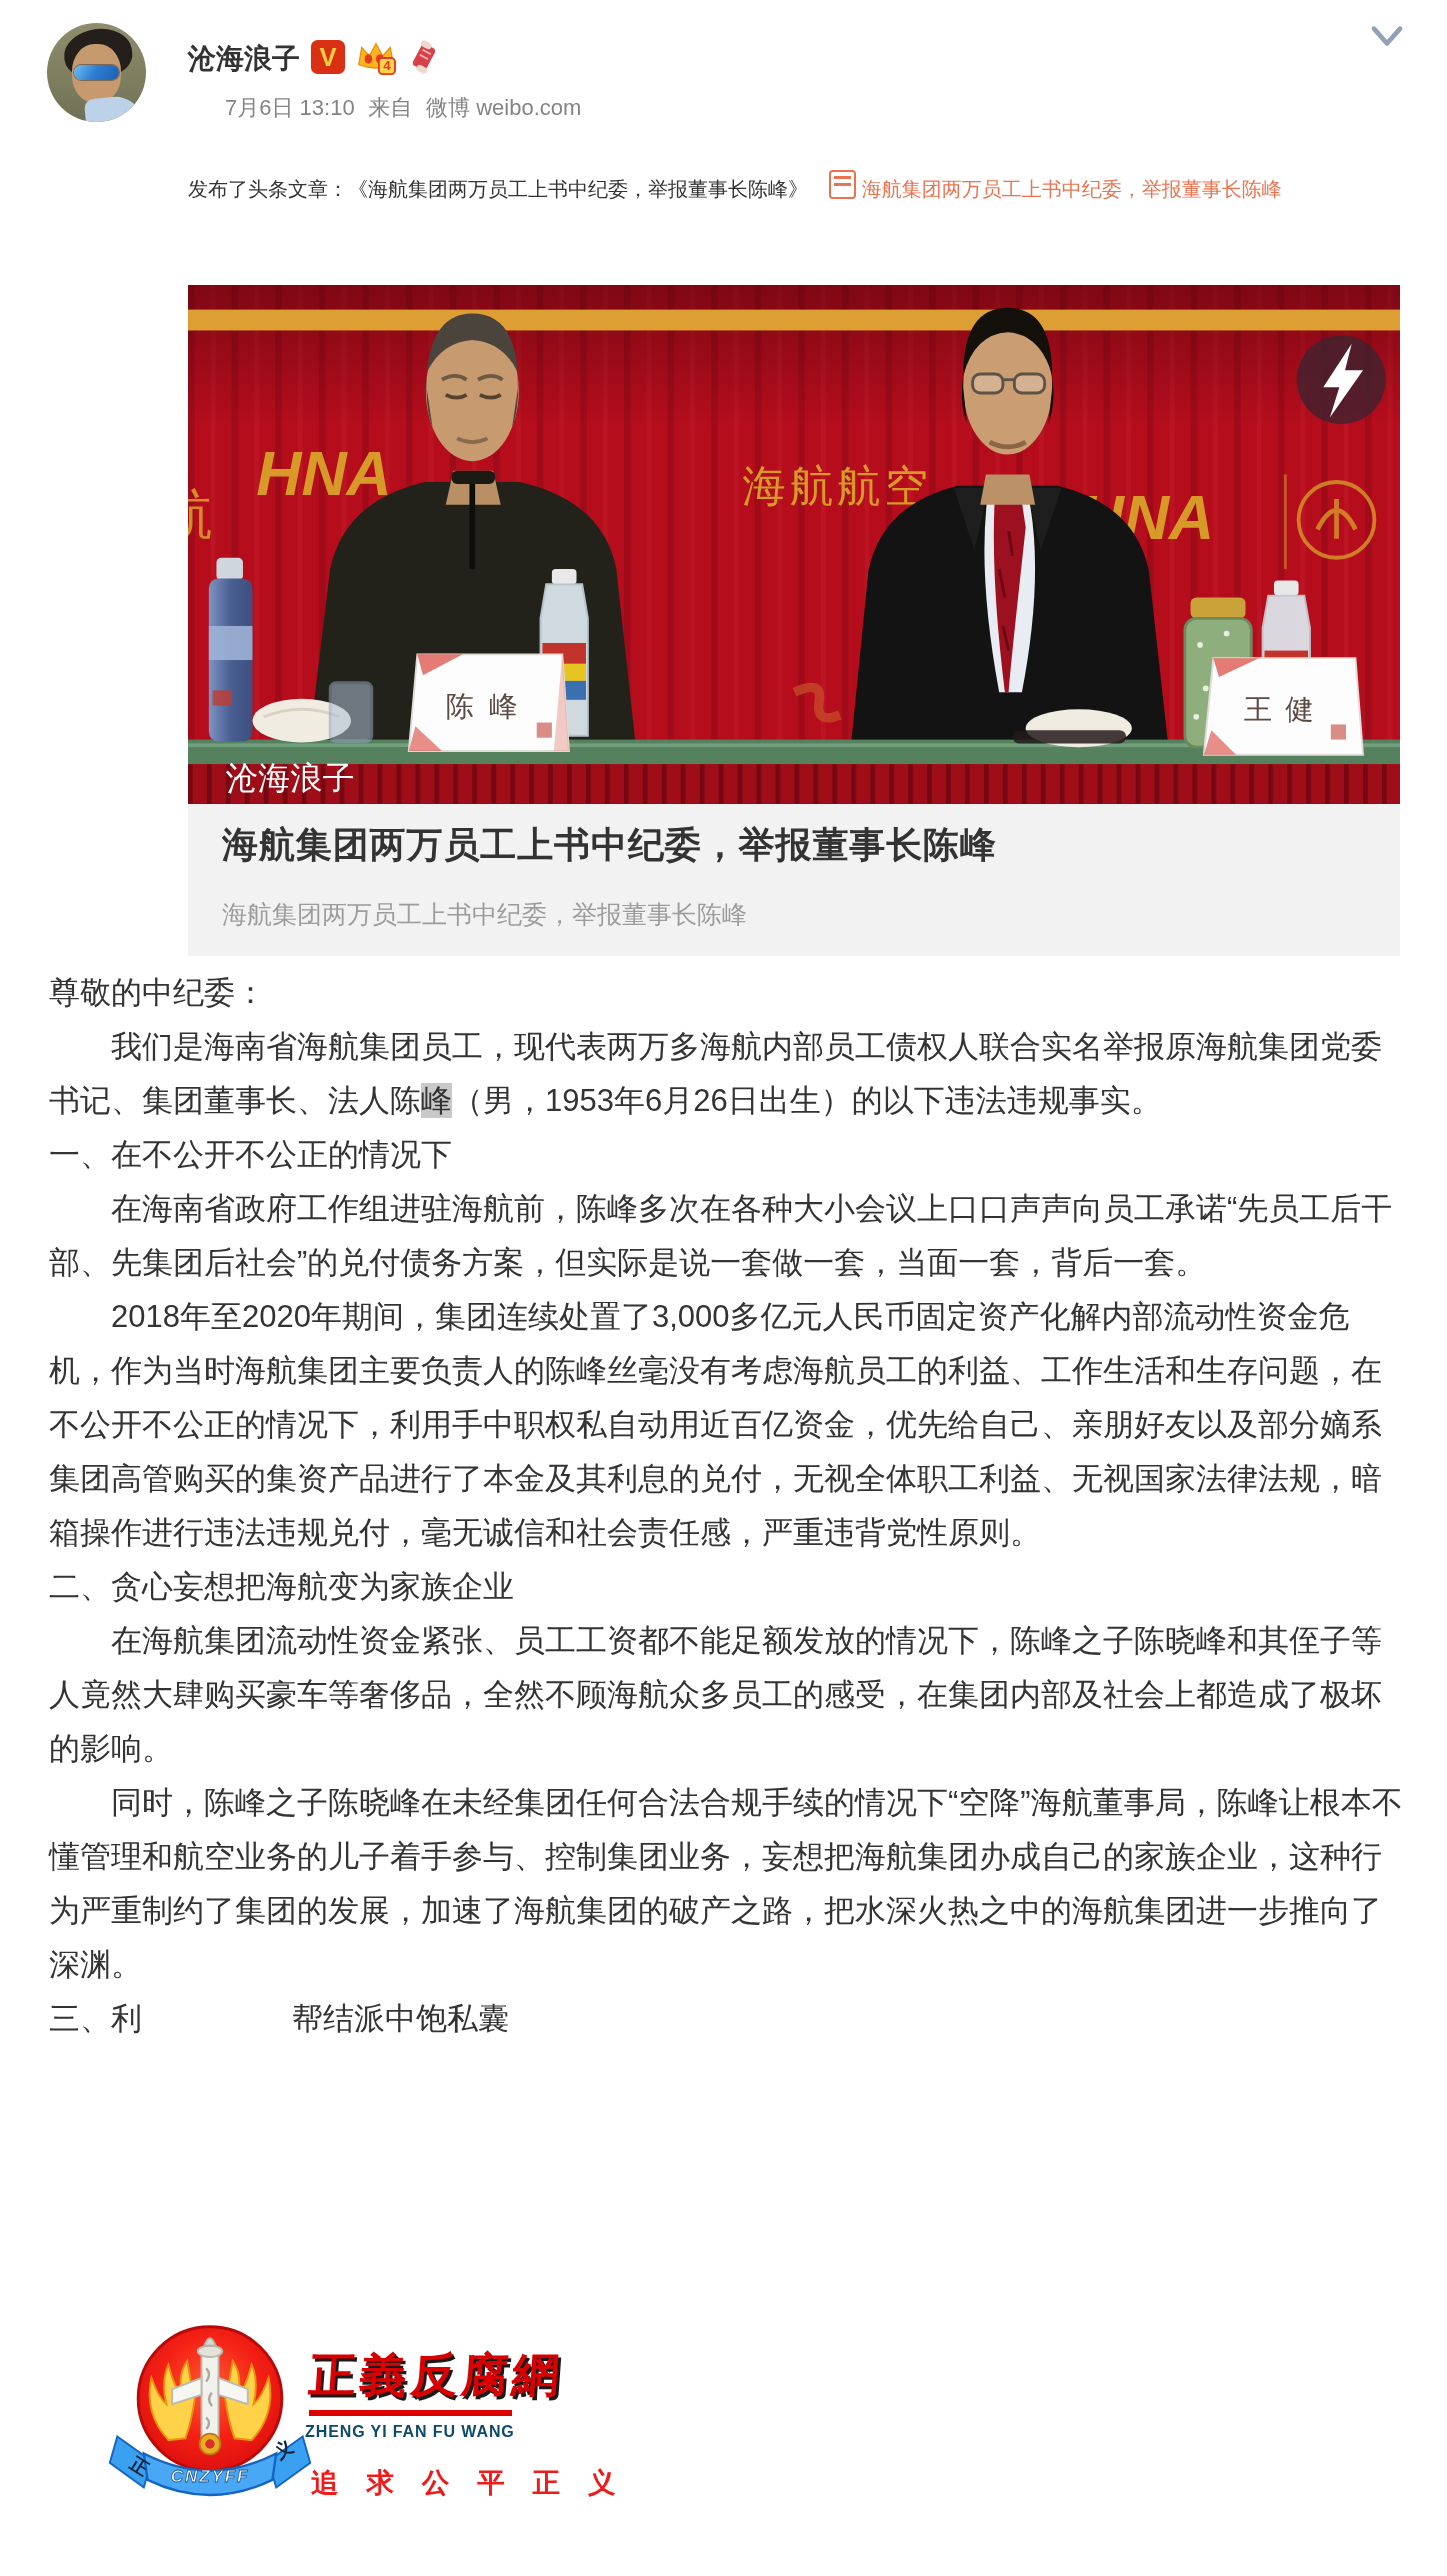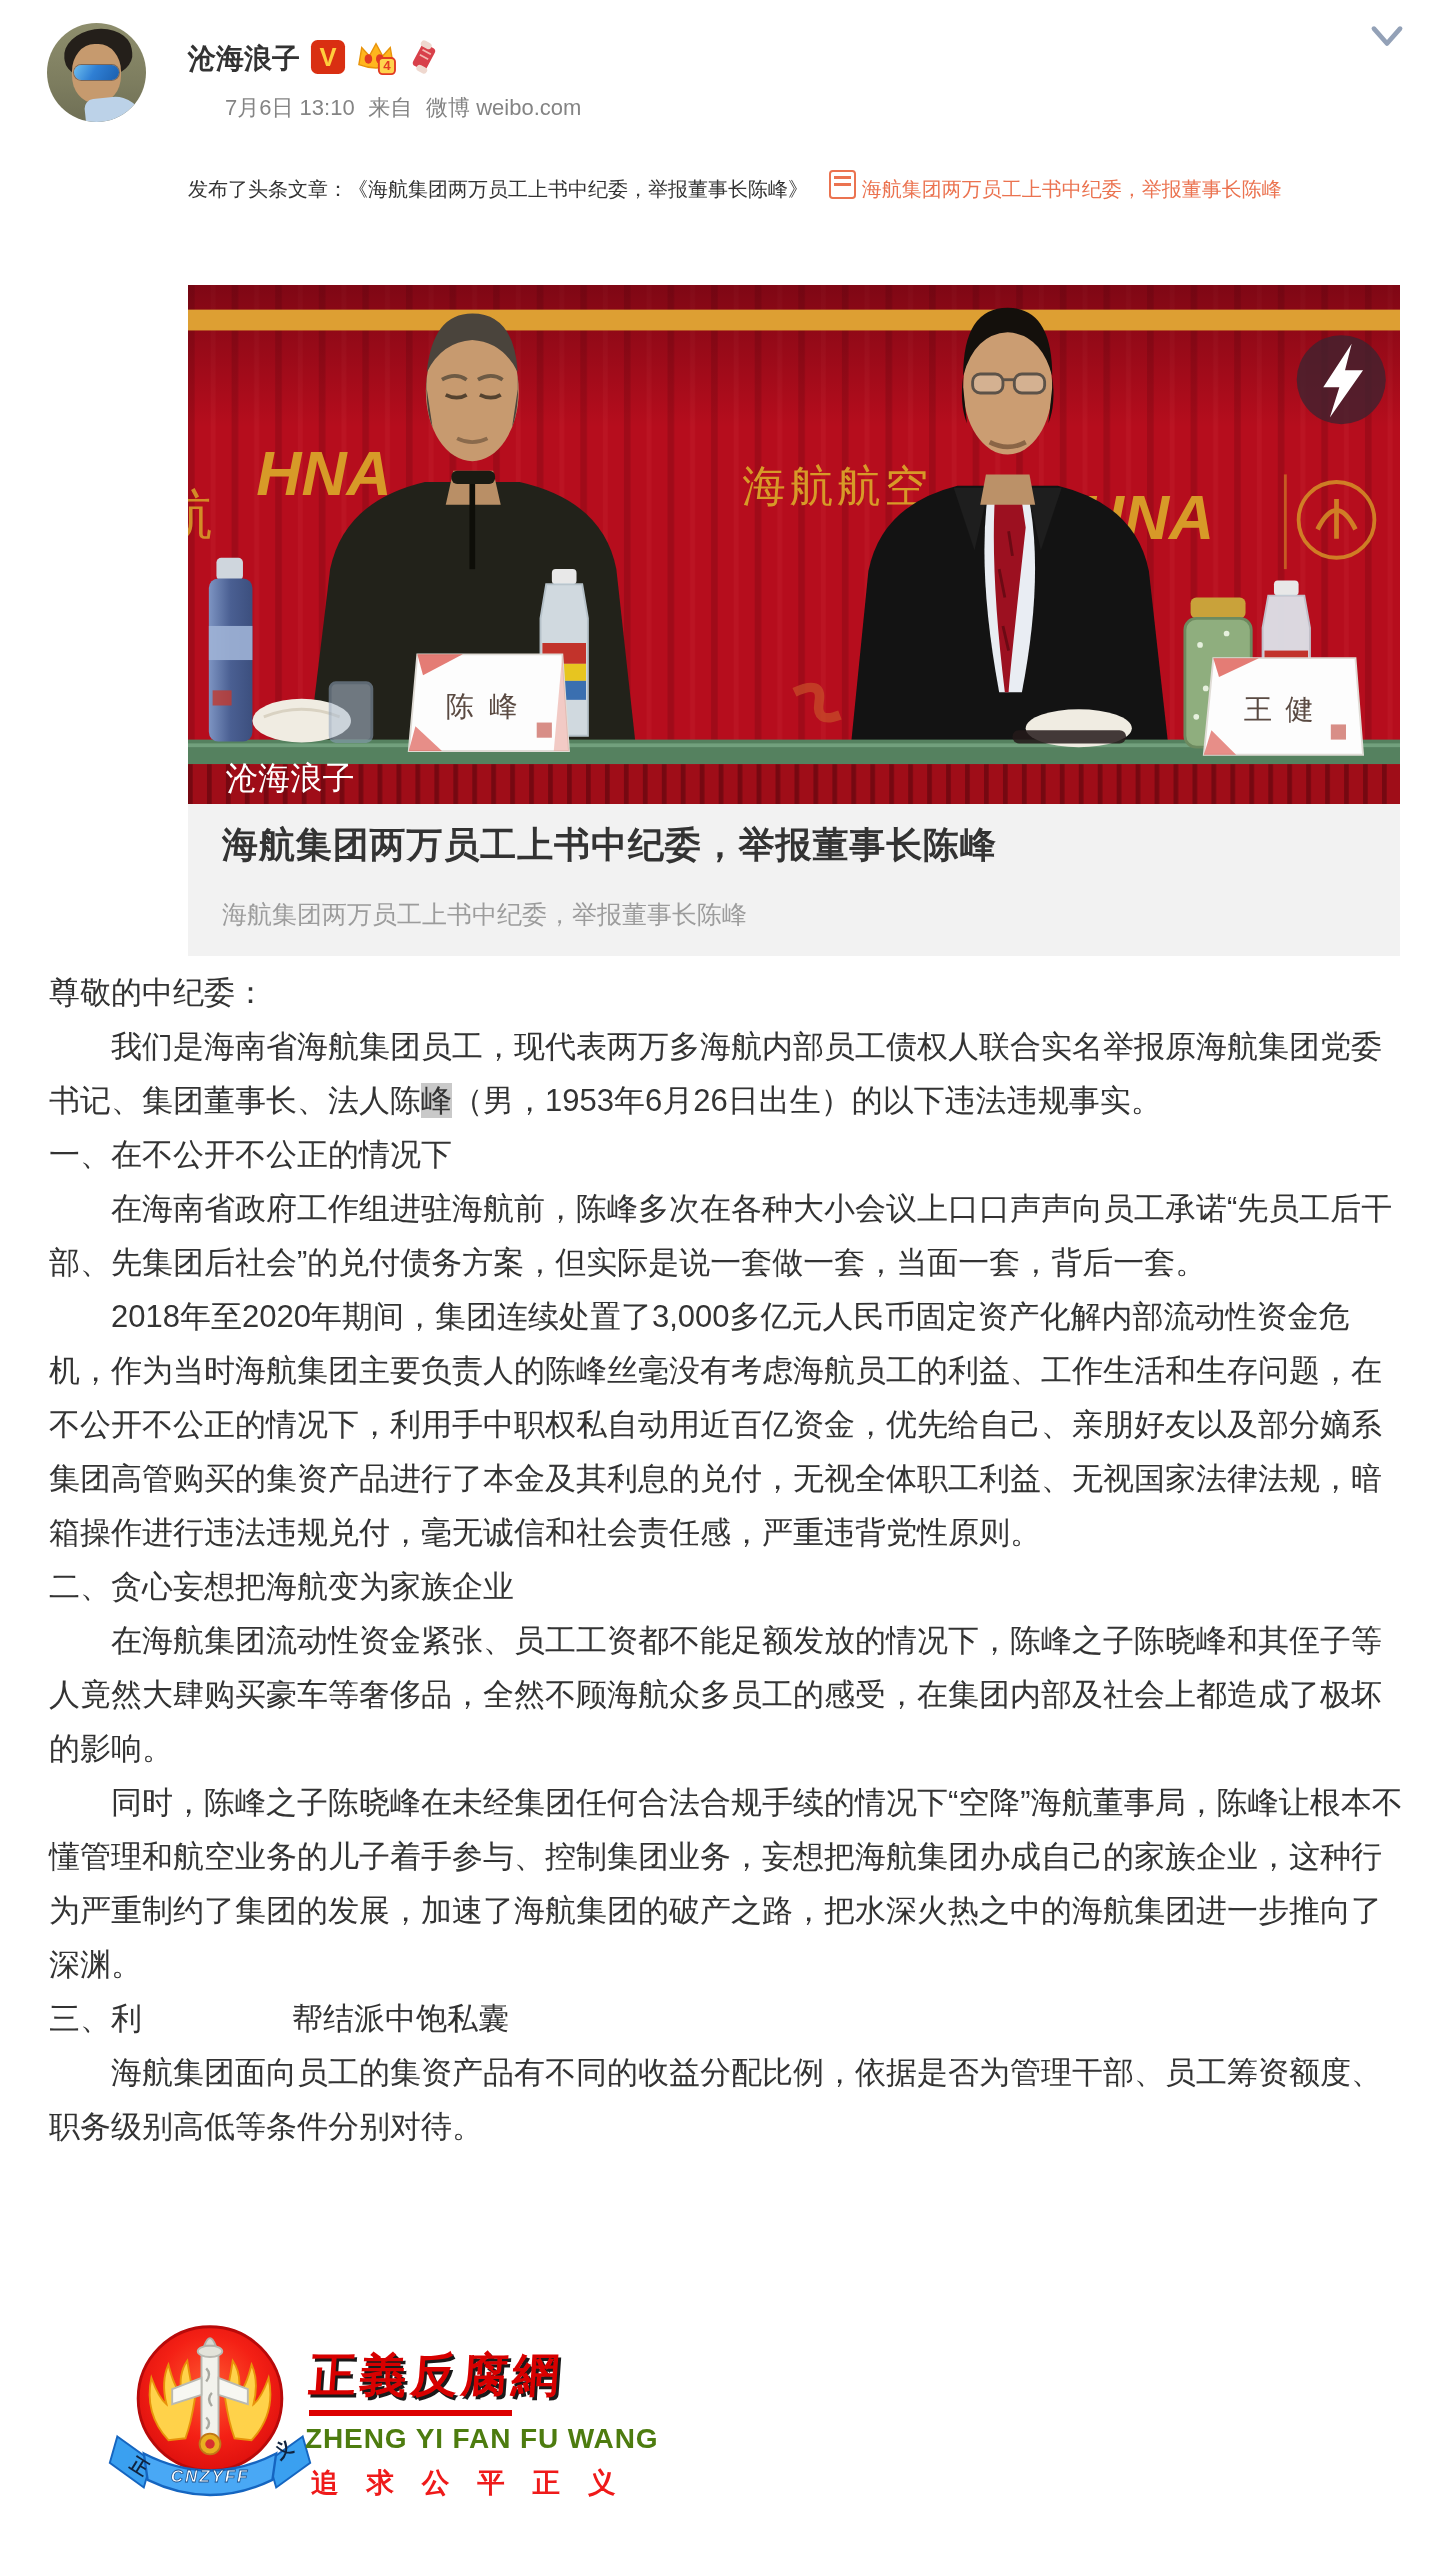--- a/index.html
+++ b/index.html
@@ -38,21 +38,21 @@
   .indent{text-indent:2em;}
   .m-salut{margin-bottom:118px;}
   .m66{margin-top:63px;} .m54{margin-top:51px;} .m62{margin-top:59px;} .m58{margin-top:55px;} .m78{margin-top:74px;}
   .hl{background:#c9c9c9;}
   .h3-gap{display:inline-block;width:150px;}
   
   .watermark{position:absolute;left:0;top:0;width:1448px;height:2576px;pointer-events:none;z-index:5;}
   .wm-logo{position:absolute;left:106px;top:2319px;}
   .wm-title{position:absolute;left:309px;top:2344px;font-size:47px;font-weight:900;color:#d80000;font-family:"Liberation Serif","DejaVu Serif",serif;letter-spacing:3.8px;text-shadow:2.8px 2.8px 0 #1a1a1a;transform:skewX(-4deg);}
   .wm-underline{position:absolute;left:309px;top:2410px;width:203px;height:5.7px;background:#dd0000;}
-  .wm-en{position:absolute;left:305px;top:2423px;font-size:28px;font-weight:700;color:#4d7c0f;letter-spacing:0.9px;}
+  .wm-en{position:absolute;left:305px;top:2423px;font-size:16px;font-weight:700;color:#0c4a6e;letter-spacing:0.9px;}
   .wm-slogan{position:absolute;left:311px;top:2465px;font-size:27.5px;font-weight:700;color:#ef1a1a;letter-spacing:5.7px;font-family:Liberation Mono, monospace;}
 </style>
 </head>
 <body>
 
 <div class="header">
   <div class="avatar">
     <div class="av-hair"></div>
     <div class="av-face"></div>
     <div class="av-glasses"></div>
@@ -244,21 +244,20 @@
 <div class="article">
   <p class="m-salut">尊敬的中纪委：</p>
   <p class="indent"><span>我们是海南省海航集团员工，现代表两万多海航内部员工债权人联合实名举报原海航集团党委书记、集团董事长、法人陈</span><span class="hl">峰</span><span>（男，1953年6月26日出生）的以下违法违规事实。</span></p>
   <p class="m66">一、在不公开不公正的情况下</p>
   <p class="indent">在海南省政府工作组进驻海航前，陈峰多次在各种大小会议上口口声声向员工承诺“先员工后干部、先集团后社会”的兑付债务方案，但实际是说一套做一套，当面一套，背后一套。</p>
   <p class="indent m54">2018年至2020年期间，集团连续处置了3,000多亿元人民币固定资产化解内部流动性资金危机，作为当时海航集团主要负责人的陈峰丝毫没有考虑海航员工的利益、工作生活和生存问题，在不公开不公正的情况下，利用手中职权私自动用近百亿资金，优先给自己、亲朋好友以及部分嫡系集团高管购买的集资产品进行了本金及其利息的兑付，无视全体职工利益、无视国家法律法规，暗箱操作进行违法违规兑付，毫无诚信和社会责任感，严重违背党性原则。</p>
   <p class="m62">二、贪心妄想把海航变为家族企业</p>
   <p class="indent">在海航集团流动性资金紧张、员工工资都不能足额发放的情况下，陈峰之子陈晓峰和其侄子等人竟然大肆购买豪车等奢侈品，全然不顾海航众多员工的感受，在集团内部及社会上都造成了极坏的影响。</p>
   <p class="indent m58">同时，陈峰之子陈晓峰在未经集团任何合法合规手续的情况下“空降”海航董事局，陈峰让根本不懂管理和航空业务的儿子着手参与、控制集团业务，妄想把海航集团办成自己的家族企业，这种行为严重制约了集团的发展，加速了海航集团的破产之路，把水深火热之中的海航集团进一步推向了深渊。</p>
   <p class="m78"><span>三、利</span><span class="h3-gap"></span><span>帮结派中饱私囊</span></p>
-  <p class="indent">海航集团面向员工的集资产品有不同的收益分配比例，依据是否为管理干部、员工筹资额度、职务级别高低等条件分别对待。</p>
 </div>
 
 <div class="watermark">
   <svg class="wm-logo" width="208" height="180" viewBox="0 0 220 190">
     <defs>
       <radialGradient id="wmCircle" cx="0.5" cy="0.42" r="0.65">
         <stop offset="0" stop-color="#ff5a30"></stop>
           <stop offset="0.55" stop-color="#f42015"></stop>
           <stop offset="1" stop-color="#d80c0c"></stop>
       </radialGradient>

